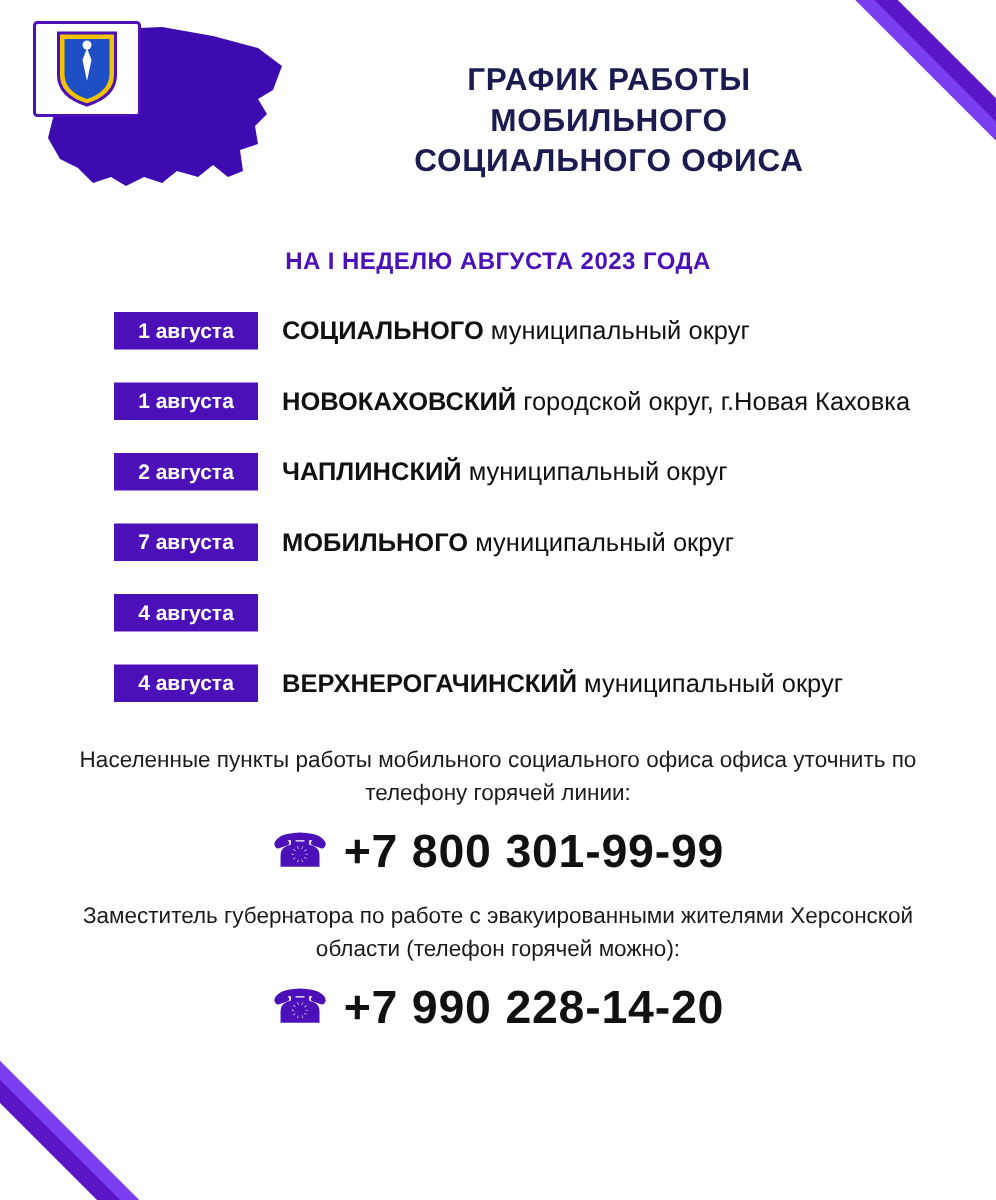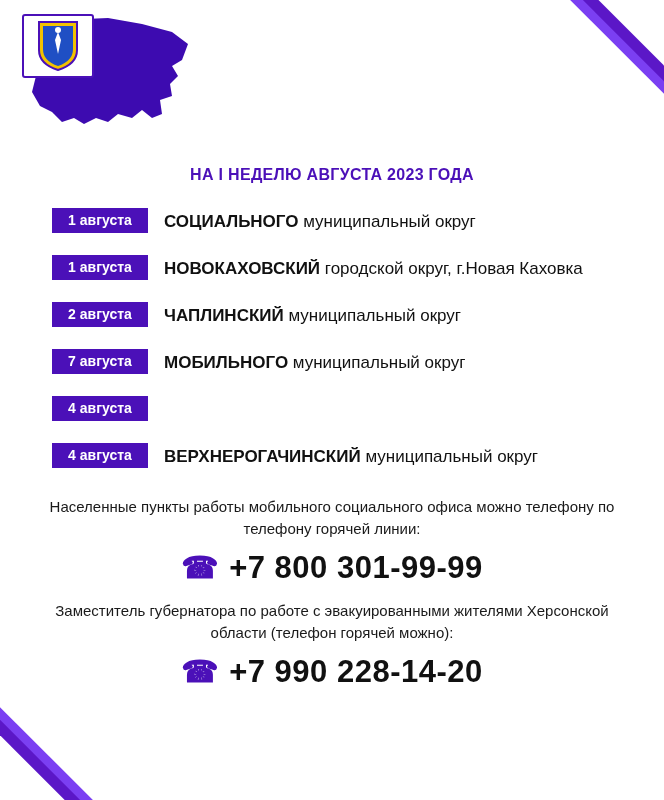--- a/index.html
+++ b/index.html
@@ -107,22 +107,23 @@
     margin-top: 14px;
   }
 
   
   .schedule {
     margin-top: 24px;
     padding: 0 14px 0 52px;
   }
   .row {
     display: flex;
-    align-items: flex-end;
+    align-items: flex-start;
     margin-bottom: 22px;
+    margin-left: 24px;
   }
   .date-chip {
     flex: 0 0 auto;
     width: 96px;
     background: #4b10b8;
     color: #ffffff;
     font-size: 14px;
     font-weight: bold;
     text-align: center;
     padding: 4px 0 5px;
@@ -199,20 +200,25 @@
     <div class="coat">
       <svg width="46" height="52" viewBox="0 0 46 52">
         <path d="M23 2 L42 2 L42 30 Q42 44 23 50 Q4 44 4 30 L4 2 Z" fill="#f2c200" stroke="#4b10b8" stroke-width="2"></path>
         <path d="M23 6 L38 6 L38 29 Q38 41 23 46 Q8 41 8 29 L8 6 Z" fill="#1f4fc4"></path>
         <path d="M23 12 L26 20 L23 34 L20 20 Z" fill="#ffffff"></path>
         <circle cx="23" cy="10" r="3" fill="#ffffff"></circle>
       </svg>
     </div>
   </div>
 
+  <div class="title-block">
+    <div class="title-line">ГРАФИК РАБОТЫ</div>
+    <div class="title-line">МОБИЛЬНОГО</div>
+    <div class="title-line">СОЦИАЛЬНОГО ОФИСА</div>
+  </div>
 </div>
 
 <div class="subtitle">НА I НЕДЕЛЮ АВГУСТА 2023 ГОДА</div>
 
 <div class="schedule">
 
   <div class="row">
     <div class="date-chip">1 августа</div>
     <div class="row-text">
       <b>СОЦИАЛЬНОГО</b><span> муниципальный округ</span>
@@ -246,21 +252,21 @@
 
   <div class="row">
     <div class="date-chip">4 августа</div>
     <div class="row-text">
       <b>ВЕРХНЕРОГАЧИНСКИЙ</b><span> муниципальный округ</span>
     </div>
   </div>
 
 </div>
 
-<div class="info">Населенные пункты работы мобильного социального офиса можно телефону по телефону горячей линии:</div>
+<div class="info">Населенные пункты работы мобильного социального офиса офиса уточнить по телефону горячей линии:</div>
 
 <div class="phone">
   <span class="glyph">☎</span>
   <span>+7 800 301-99-99</span>
 </div>
 
 <div class="info2">Заместитель губернатора по работе с эвакуированными жителями Херсонской области (телефон горячей можно):</div>
 
 <div class="phone">
   <span class="glyph">☎</span>

